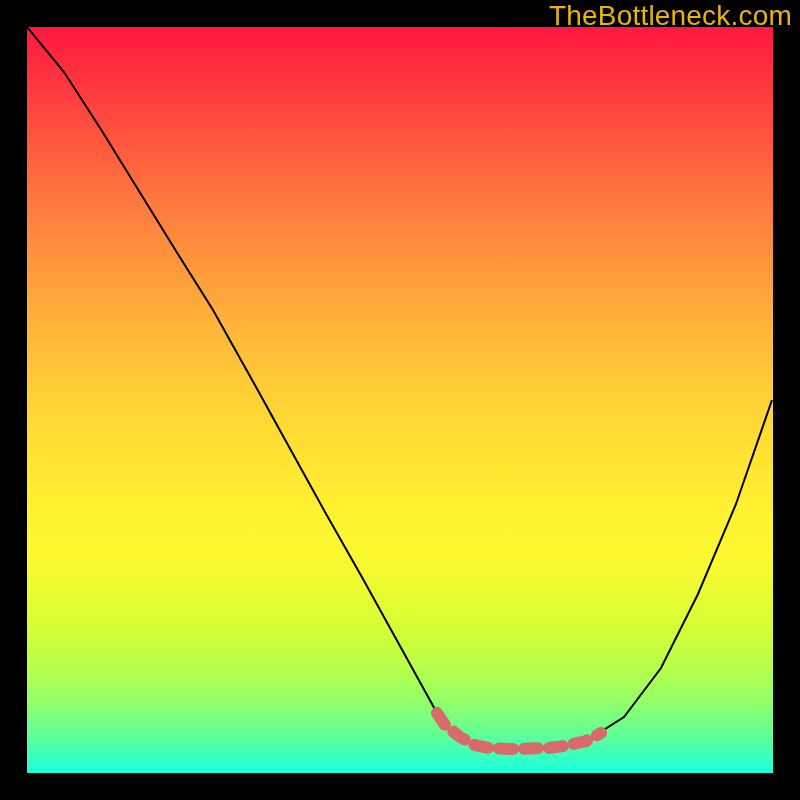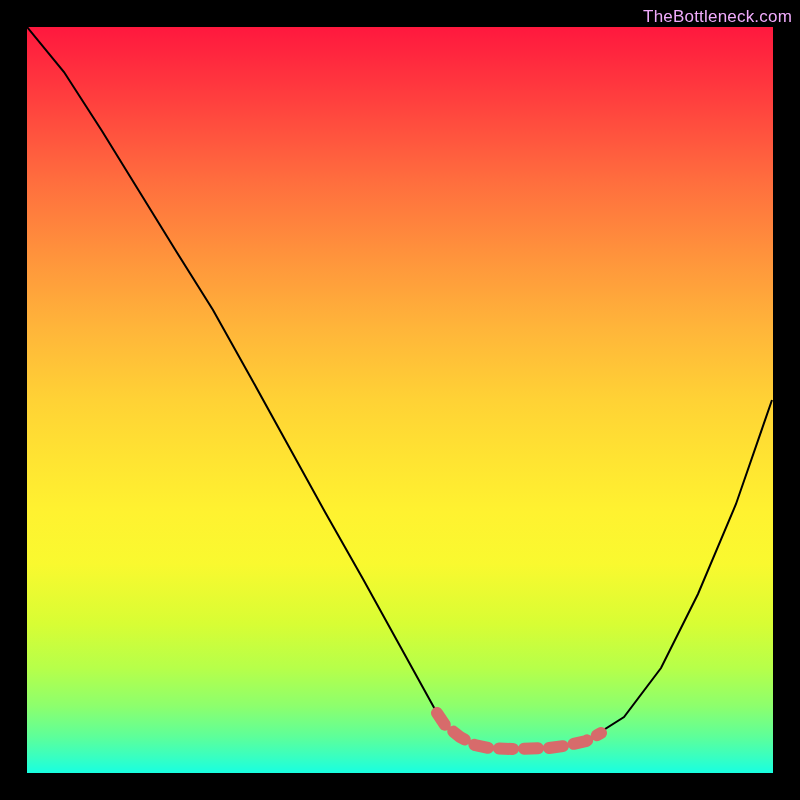--- a/index.html
+++ b/index.html
@@ -29,25 +29,25 @@
       #d8fd34 80%,
       #b6ff4a 86%,
       #8dff6d 91%,
       #5fff98 95%,
       #36ffc3 98%,
       #18ffe1 100%
     );
   }
   .watermark {
     position: absolute;
-    top: 7px;
+    top: 0;
     right: 8px;
     font-family: Arial, Helvetica, sans-serif;
-    font-size: 17px;
-    color: #f0abfc;
+    font-size: 28px;
+    color: #eab308;
     font-weight: 500;
     letter-spacing: 0.2px;
     user-select: none;
   }
   svg.curve {
     position: absolute;
     left: 27px;
     top: 27px;
     width: 746px;
     height: 746px;

